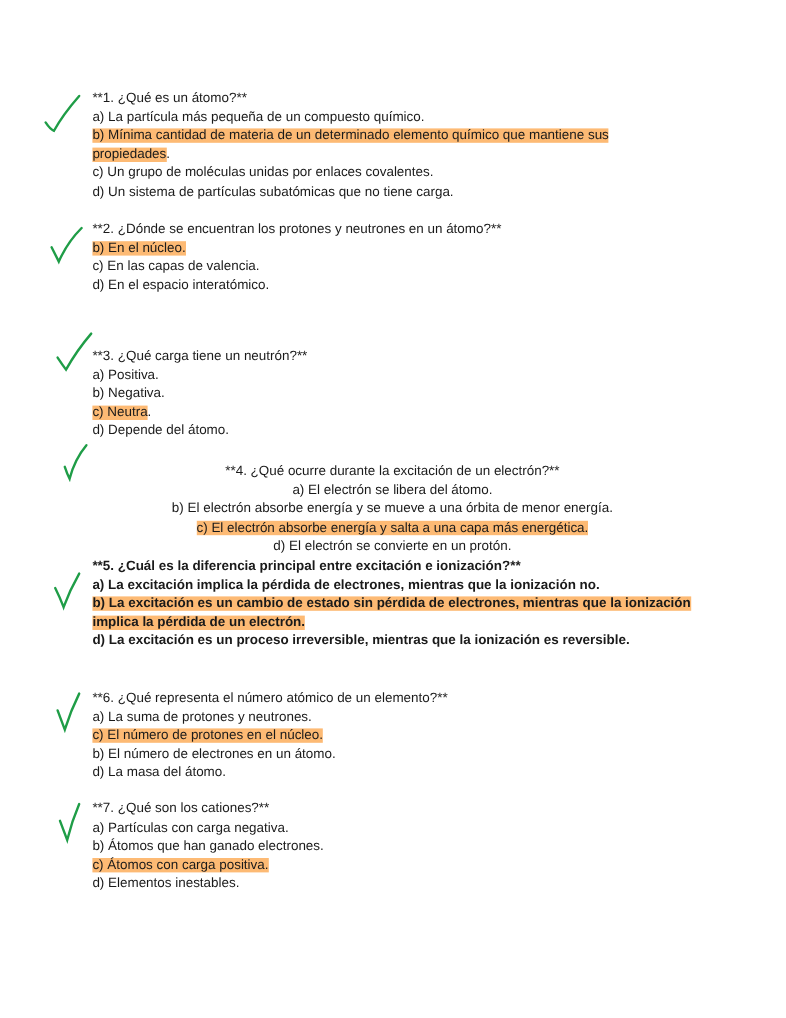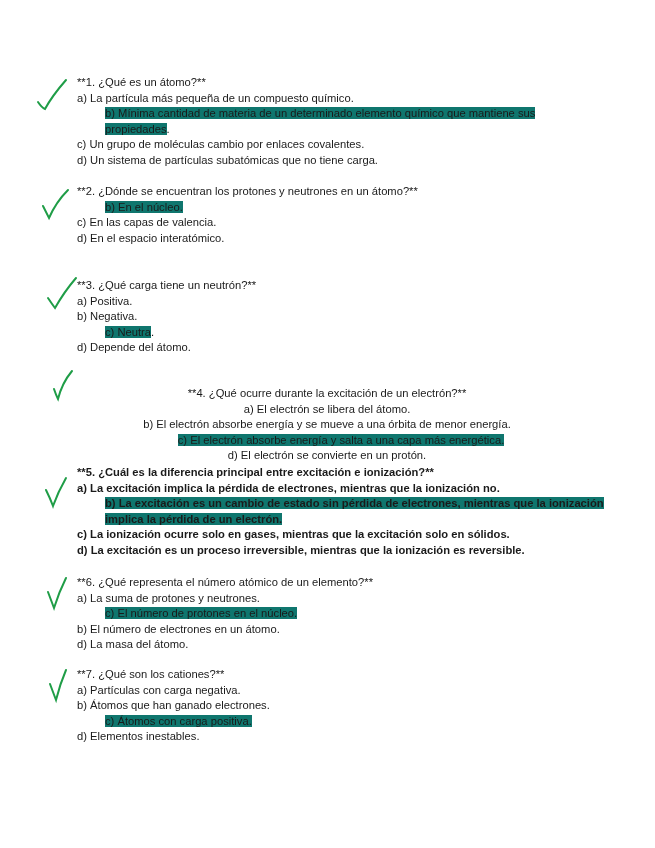--- a/index.html
+++ b/index.html
@@ -29,22 +29,21 @@
       left: 77px;
       width: 500px;
     }
     .line {
       display: block;
       height: 15.5px;
       line-height: 15.5px;
       white-space: nowrap;
     }
     .hl {
-      background: #0f766e;
-      margin-left: 28px;
+      background: #fdba74;
     }
     .check {
       position: absolute;
       width: 36px;
       height: 36px;
     }
     .check svg {
       width: 100%;
       height: 100%;
       overflow: visible;
@@ -58,42 +57,42 @@
   <div class="check" style="left:36px; top:78px;">
     <svg viewBox="0 0 36 36">
         <path d="M2 24 Q6 30 9 31 Q16 18 30 2" fill="none" stroke="#1f9d47" stroke-width="2" stroke-linecap="round"></path>
       </svg>
   </div>
   <div class="question" style="top:75px;">
     <span class="line">**1. ¿Qué es un átomo?**</span>
     <span class="line">a) La partícula más pequeña de un compuesto químico.</span>
     <span class="line"><span class="hl">b) Mínima cantidad de materia de un determinado elemento químico que mantiene sus</span></span>
     <span class="line"><span class="hl">propiedades</span><span>.</span></span>
-    <span class="line">c) Un grupo de moléculas cambio por enlaces covalentes.</span>
+    <span class="line">c) Un grupo de moléculas unidas por enlaces covalentes.</span>
     <span class="line">d) Un sistema de partículas subatómicas que no tiene carga.</span>
   </div>
 
   <div class="check" style="left:40px; top:188px;">
     <svg viewBox="0 0 36 36">
         <path d="M3 18 Q7 26 9 30 Q16 14 28 2" fill="none" stroke="#1f9d47" stroke-width="2" stroke-linecap="round"></path>
       </svg>
   </div>
   <div class="question" style="top:184px;">
     <span class="line">**2. ¿Dónde se encuentran los protones y neutrones en un átomo?**</span>
     <span class="line"><span class="hl">b) En el núcleo.</span></span>
     <span class="line">c) En las capas de valencia.</span>
     <span class="line">d) En el espacio interatómico.</span>
   </div>
 
   <div class="check" style="left:46px; top:278px;">
     <svg viewBox="0 0 36 36">
         <path d="M2 20 Q6 26 9 30 Q18 14 30 0" fill="none" stroke="#1f9d47" stroke-width="2" stroke-linecap="round"></path>
       </svg>
   </div>
-  <div class="question" style="top:278px;">
+  <div class="question" style="top:290px;">
     <span class="line">**3. ¿Qué carga tiene un neutrón?**</span>
     <span class="line">a) Positiva.</span>
     <span class="line">b) Negativa.</span>
     <span class="line"><span class="hl">c) Neutra</span><span>.</span></span>
     <span class="line">d) Depende del átomo.</span>
   </div>
 
   <div class="check" style="left:52px; top:371px;">
     <svg viewBox="0 0 36 36">
         <path d="M2 18 Q4 24 6 28 Q10 12 20 0" fill="none" stroke="#1f9d47" stroke-width="2" stroke-linecap="round"></path>
@@ -110,21 +109,20 @@
   <div class="check" style="left:44px; top:478px;">
     <svg viewBox="0 0 36 36">
         <path d="M2 12 Q6 20 9 28 Q14 14 22 0" fill="none" stroke="#1f9d47" stroke-width="2" stroke-linecap="round"></path>
       </svg>
   </div>
   <div class="question" style="top:465px;font-weight:bold;">
     <span class="line">**5. ¿Cuál es la diferencia principal entre excitación e ionización?**</span>
     <span class="line">a) La excitación implica la pérdida de electrones, mientras que la ionización no.</span>
     <span class="line"><span class="hl">b) La excitación es un cambio de estado sin pérdida de electrones, mientras que la ionización</span></span>
     <span class="line"><span class="hl">implica la pérdida de un electrón.</span></span>
-    <span class="line">c) La ionización ocurre solo en gases, mientras que la excitación solo en sólidos.</span>
     <span class="line">d) La excitación es un proceso irreversible, mientras que la ionización es reversible.</span>
   </div>
 
   <div class="check" style="left:46px; top:578px;">
     <svg viewBox="0 0 36 36">
         <path d="M2 14 Q5 22 8 30 Q13 14 20 0" fill="none" stroke="#1f9d47" stroke-width="2" stroke-linecap="round"></path>
       </svg>
   </div>
   <div class="question" style="top:575px;">
     <span class="line">**6. ¿Qué representa el número atómico de un elemento?**</span>

